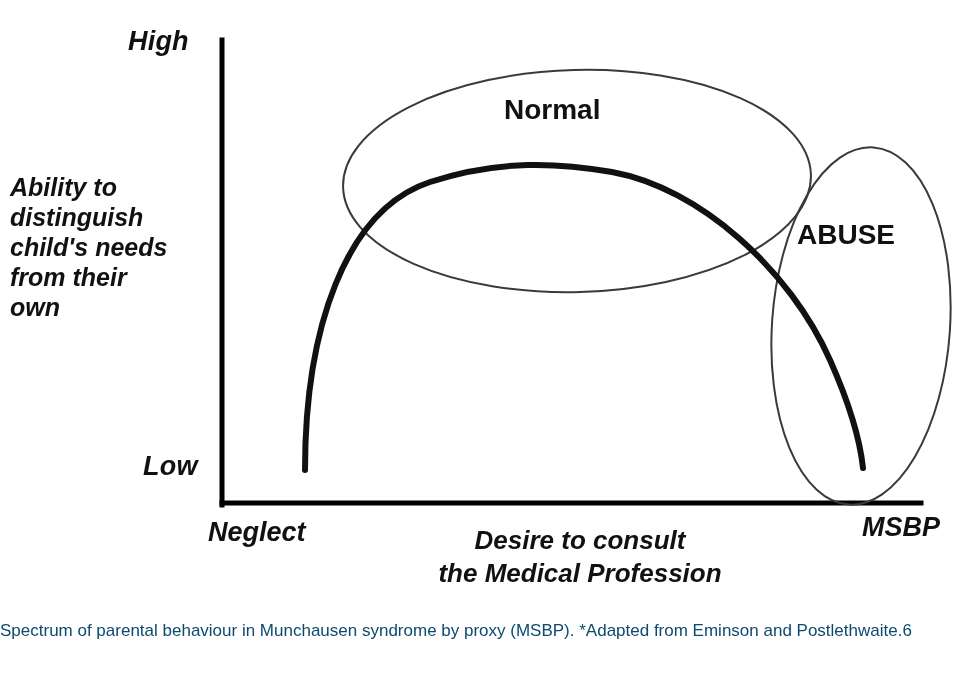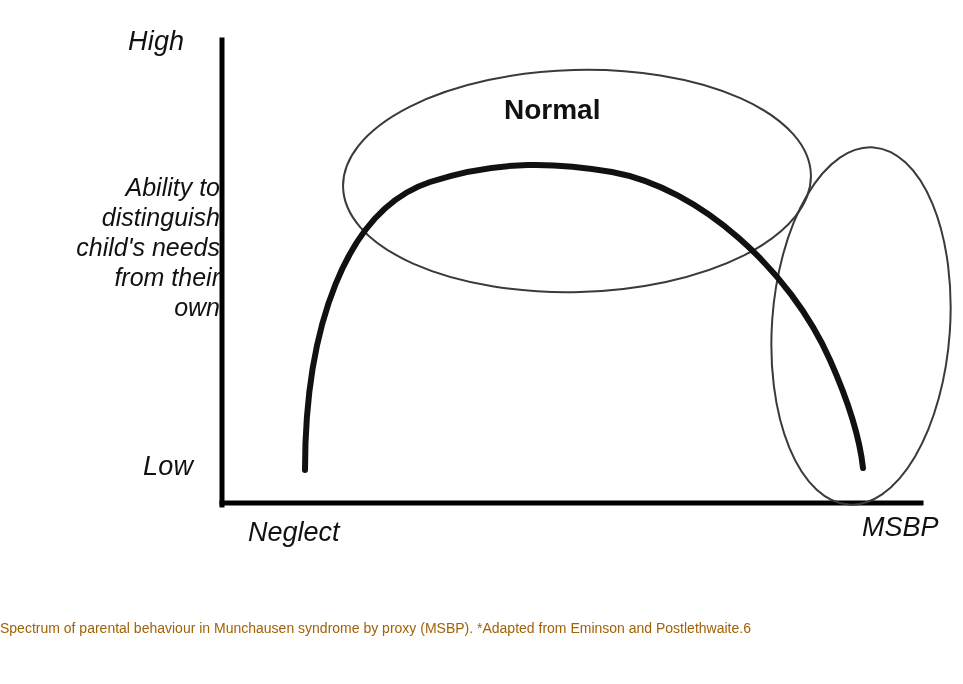--- a/index.html
+++ b/index.html
@@ -27,21 +27,21 @@
   #diagram-svg {
     position: absolute;
     left: 0;
     top: 0;
     width: 963px;
     height: 610px;
   }
 
   .axis-title {
     position: absolute;
-    font-weight: normal;
+    font-weight: bold;
     font-style: italic;
     color: #111111;
     white-space: pre;
     line-height: 1.06;
   }
 
   #y-axis-high-label {
     left: 128px;
     top: 27px;
     font-size: 27px;
@@ -52,30 +52,29 @@
     left: 143px;
     top: 452px;
     font-size: 27px;
     letter-spacing: 0.2px;
   }
 
   #y-axis-title {
     left: 10px;
     top: 172px;
     width: 210px;
-    text-align: right;
+    text-align: left;
     font-size: 25px;
     line-height: 1.2;
   }
 
   #x-axis-left-label {
     left: 208px;
     top: 518px;
     font-size: 27px;
-    margin-left: 40px;
   }
 
   #x-axis-right-label {
     left: 862px;
     top: 513px;
     font-size: 27px;
   }
 
   #x-axis-title {
     left: 330px;
@@ -103,23 +102,23 @@
     left: 797px;
     top: 219px;
     font-size: 28px;
   }
 
   #caption {
     position: absolute;
     left: 0;
     top: 618px;
     width: 940px;
-    font-size: 14px;
+    font-size: 17px;
     line-height: 1.55;
-    color: #a16207;
+    color: #0c4a6e;
     font-family: "Liberation Sans", sans-serif;
   }
 </style>
 </head>
 <body>
 
 <div id="figure">
 
   <svg id="diagram-svg" viewBox="0 0 963 610" xmlns="http://www.w3.org/2000/svg">
 
@@ -145,19 +144,22 @@
   <div class="axis-title" id="y-axis-title">Ability to
 distinguish
 child's needs
 from their
 own</div>
 
   <div class="axis-title" id="x-axis-left-label">Neglect</div>
 
   <div class="axis-title" id="x-axis-right-label">MSBP</div>
 
+  <div class="axis-title" id="x-axis-title">Desire to consult
+the Medical Profession</div>
 
   <div class="region-label" id="normal-region-label">Normal</div>
 
+  <div class="region-label" id="abuse-region-label">ABUSE</div>
 
 </div>
 
 <div id="caption">Spectrum of parental behaviour in Munchausen syndrome by proxy (MSBP). *Adapted from Eminson and Postlethwaite.6</div>
 
 </body></html>

